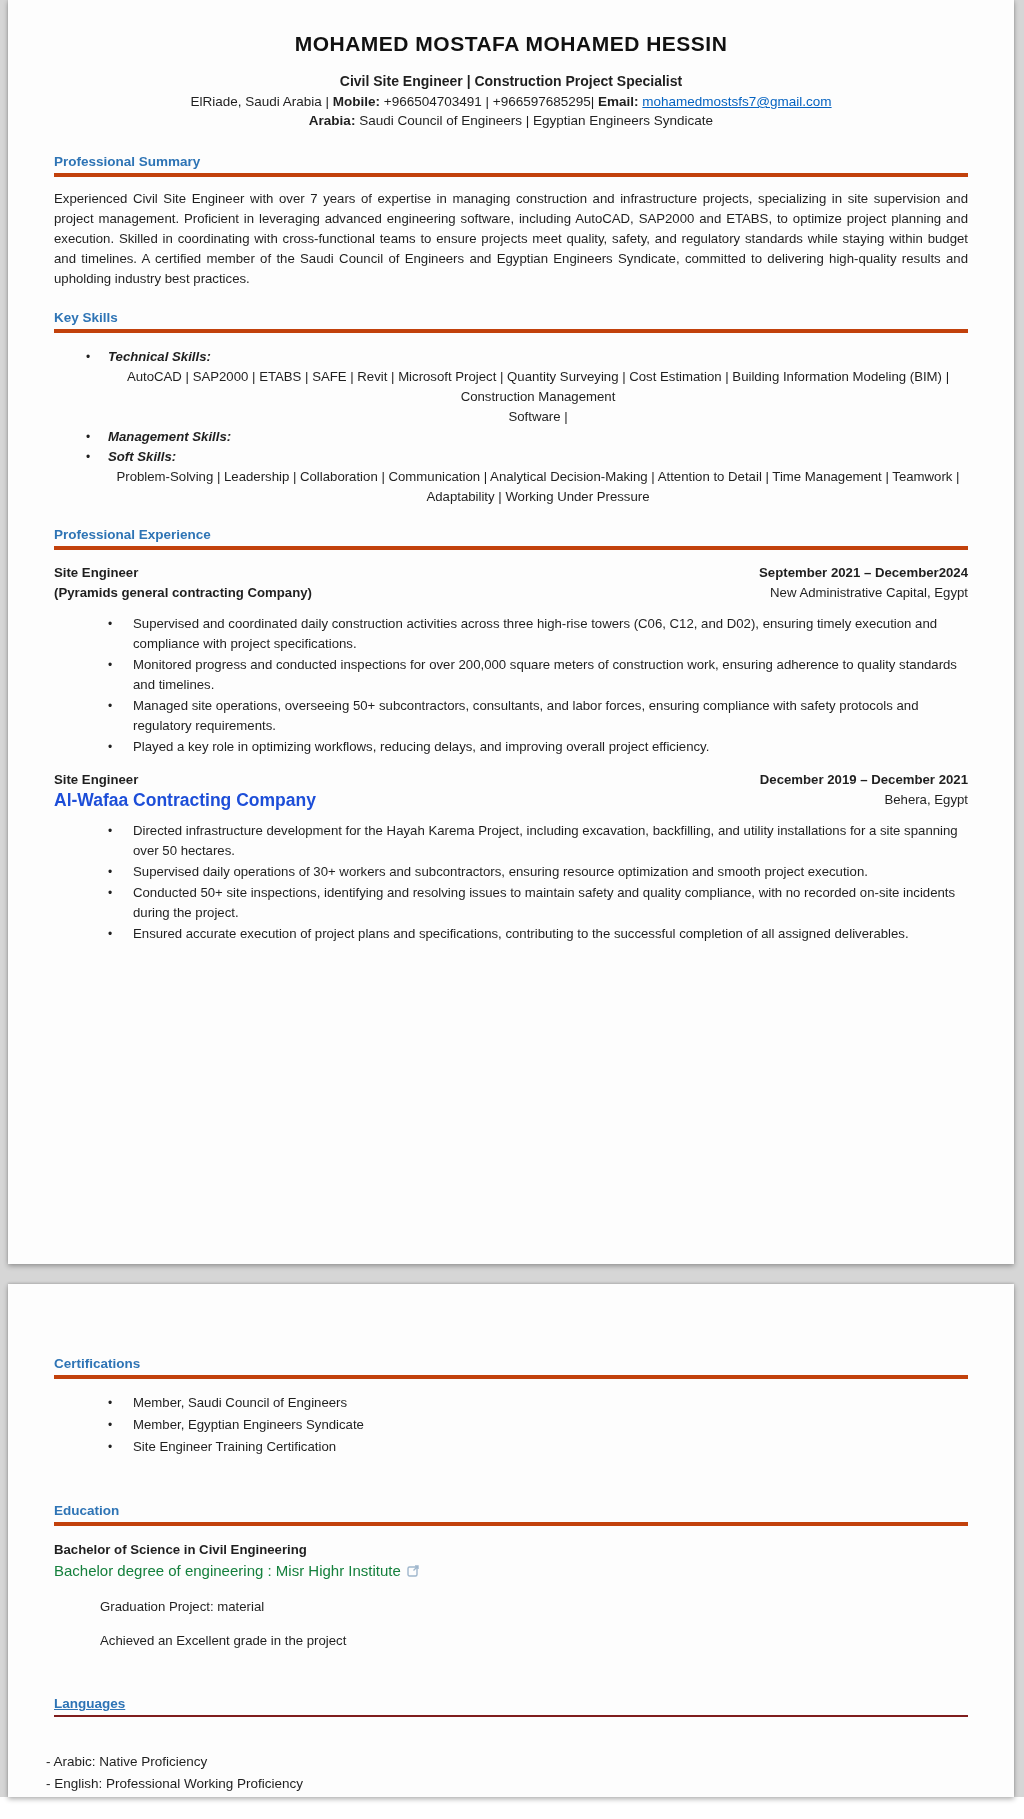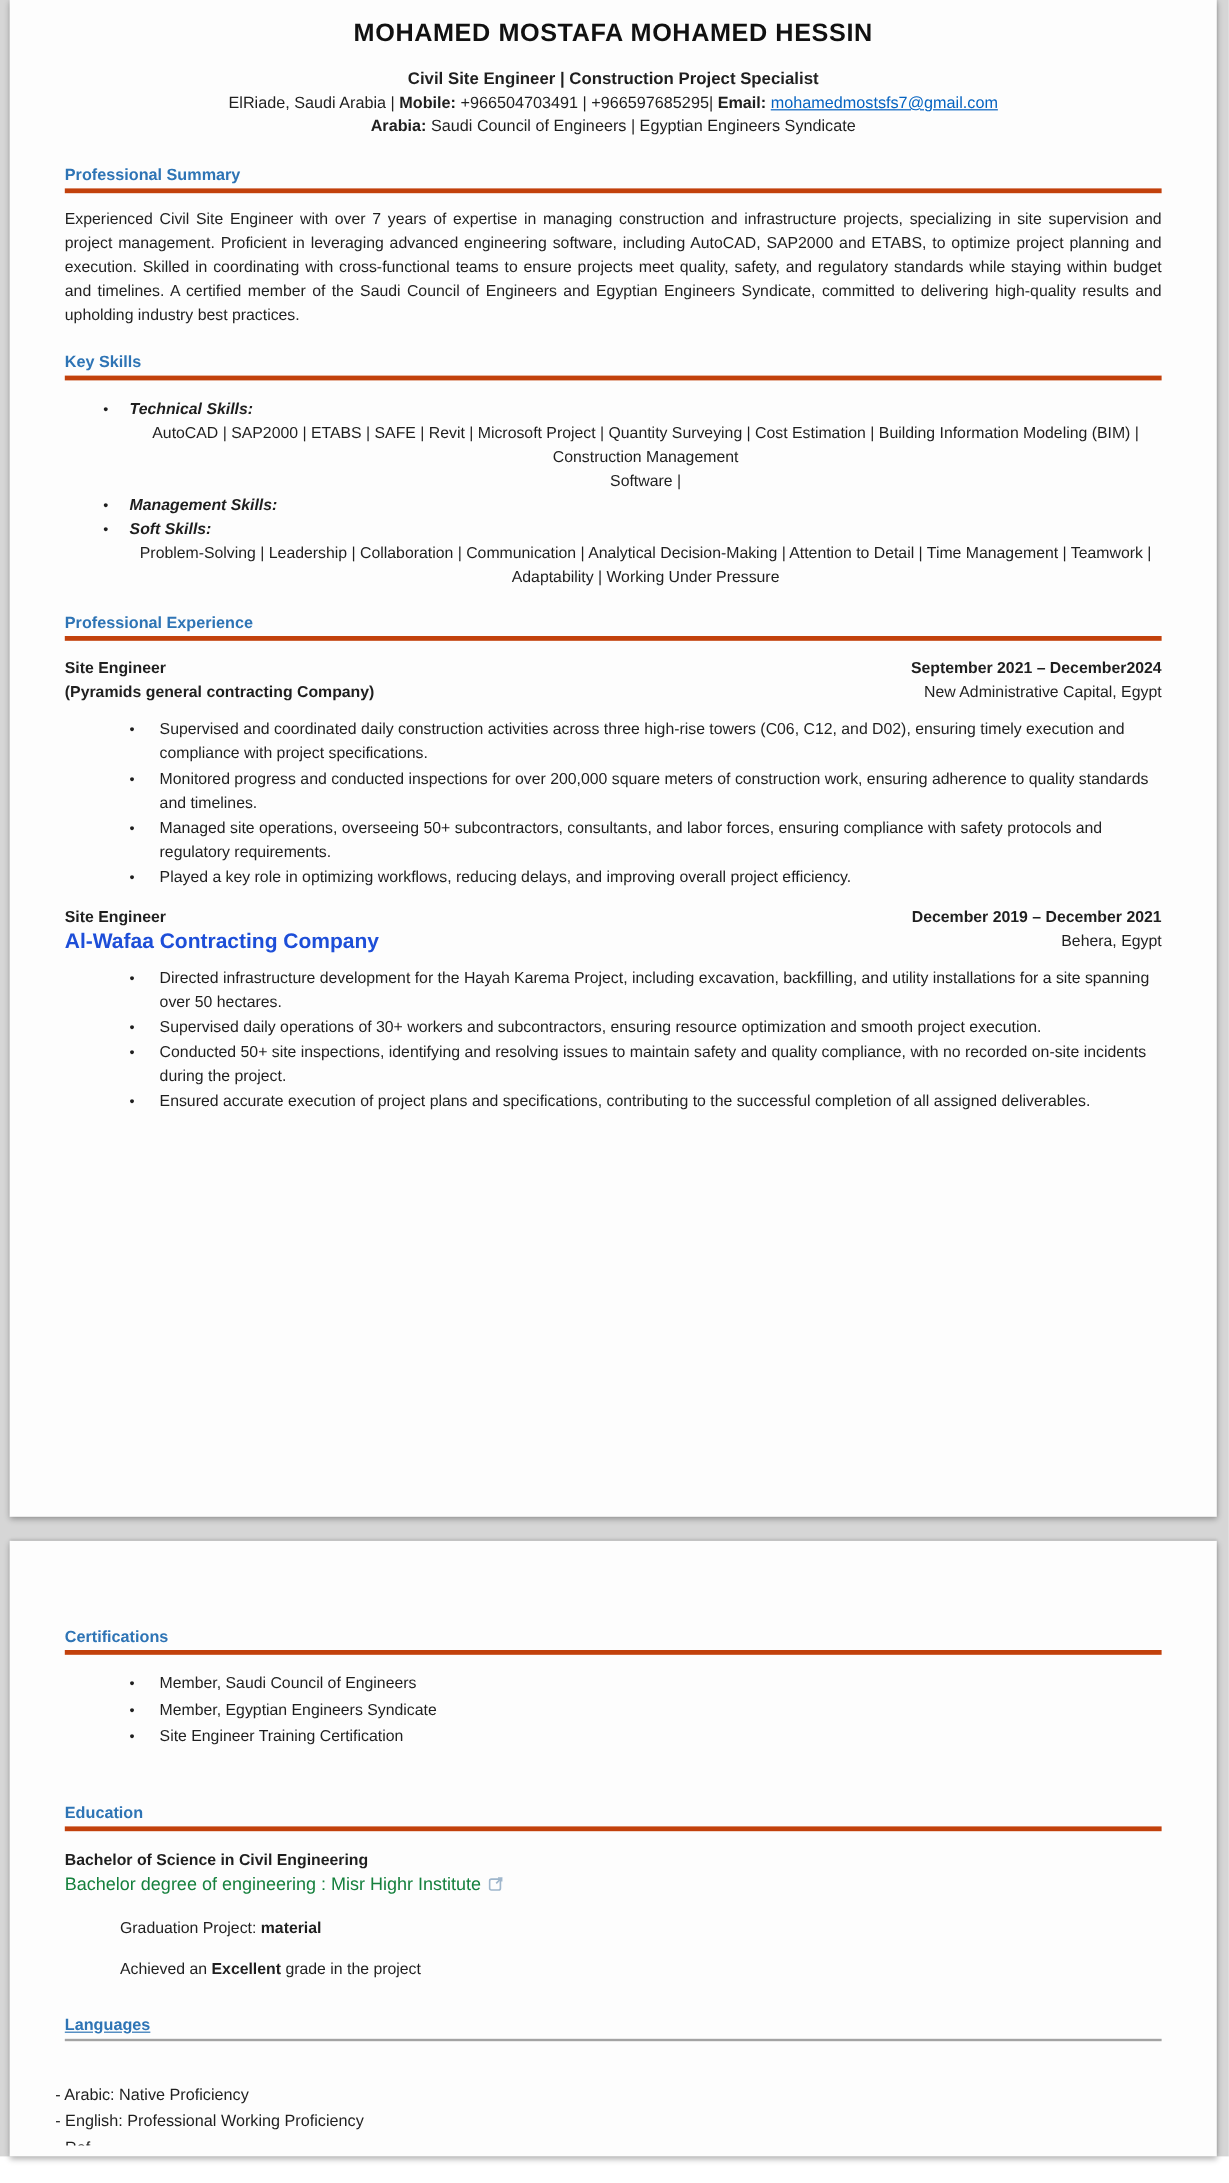--- a/index.html
+++ b/index.html
@@ -10,37 +10,37 @@
   }
   .backdrop{position:absolute;top:0;left:0;width:1024px;height:1797px;background:#d6d6d6;}
   .page{
     position:absolute;left:8px;width:1006px;background:#fdfdfd;
     box-shadow:0 2px 5px rgba(0,0,0,0.32),0 -1px 2px rgba(0,0,0,0.12);
     box-sizing:border-box;padding:0 46px;overflow:hidden;
   }
   .page1{top:0;height:1264px;}
   .page2{top:1284px;height:513px;}
   
-  .name{padding-top:16px;text-align:center;font-weight:bold;font-size:21px;letter-spacing:0.5px;color:#111;}
+  .name{padding-top:32px;text-align:center;font-weight:bold;font-size:21px;letter-spacing:0.5px;color:#111;}
   .subtitle{margin-top:17px;text-align:center;font-weight:bold;font-size:14px;}
   .contact-line{margin-top:5px;text-align:center;font-size:13.5px;}
   .contact-line b,.member-line b{font-weight:bold;}
   .member-line{margin-top:4px;text-align:center;font-size:13.5px;}
   a.email-link{color:#0563C1;text-decoration:underline;cursor:pointer;}
   
   .sec{
     color:#2E74B5;font-weight:bold;font-size:13.5px;
     border-bottom:4px solid #c2410c;padding-bottom:4px;
   }
   .sec-summary{margin-top:26px;}
   .sec-skills{margin-top:21px;}
   .sec-exp{margin-top:20px;}
   .sec-cert{margin-top:72px;}
   .sec-edu{margin-top:46px;}
-  .sec-lang{margin-top:30px;border-bottom:2px solid #a3a3a3;}
+  .sec-lang{margin-top:46px;border-bottom:2px solid #7f1d1d;}
   .sec-lang .sec-label{text-decoration:underline;}
   
   .para{margin-top:12px;font-size:13.2px;line-height:20px;text-align:justify;}
   .skill-group{position:relative;padding-left:54px;font-size:13.2px;line-height:20px;}
   .skill-group .bullet{position:absolute;left:32px;top:0;font-size:12px;}
   .skill-group .glabel{font-weight:bold;font-style:italic;}
   .skills-list{margin-top:14px;}
   .skill-text{text-align:center;}
   
   .job{margin-top:13px;}
@@ -54,21 +54,21 @@
   .brow .bullet{position:absolute;left:54px;top:0;font-size:12px;}
   
   .cert-list{margin-top:14px;}
   .cert-row{position:relative;padding-left:79px;font-size:13.2px;line-height:20px;margin-bottom:2px;}
   .cert-row .bullet{position:absolute;left:54px;top:0;font-size:12px;}
   
   .edu-degree{margin-top:14px;font-weight:bold;font-size:13.2px;line-height:19px;}
   .edu-inst{margin-top:1px;font-size:15px;line-height:21px;color:#15803d;}
   .ext-ico{display:inline-block;vertical-align:-1px;margin-left:6px;}
   .edu-sub{margin-top:15px;margin-left:46px;font-size:13.2px;line-height:19px;}
-  .edu-sub b{font-weight:bold;margin-top:24px;}
+  .edu-sub b{font-weight:normal;margin-top:24px;}
   
   .lang-list{margin-top:34px;margin-left:-8px;font-size:13.5px;line-height:22px;}
   .lang-partial{margin-left:-8px;margin-top:2px;height:7px;overflow:hidden;font-size:13.5px;line-height:18px;}
 </style>
 </head>
 <body>
 
 <div class="backdrop"></div>
 
 <div class="page page1">

